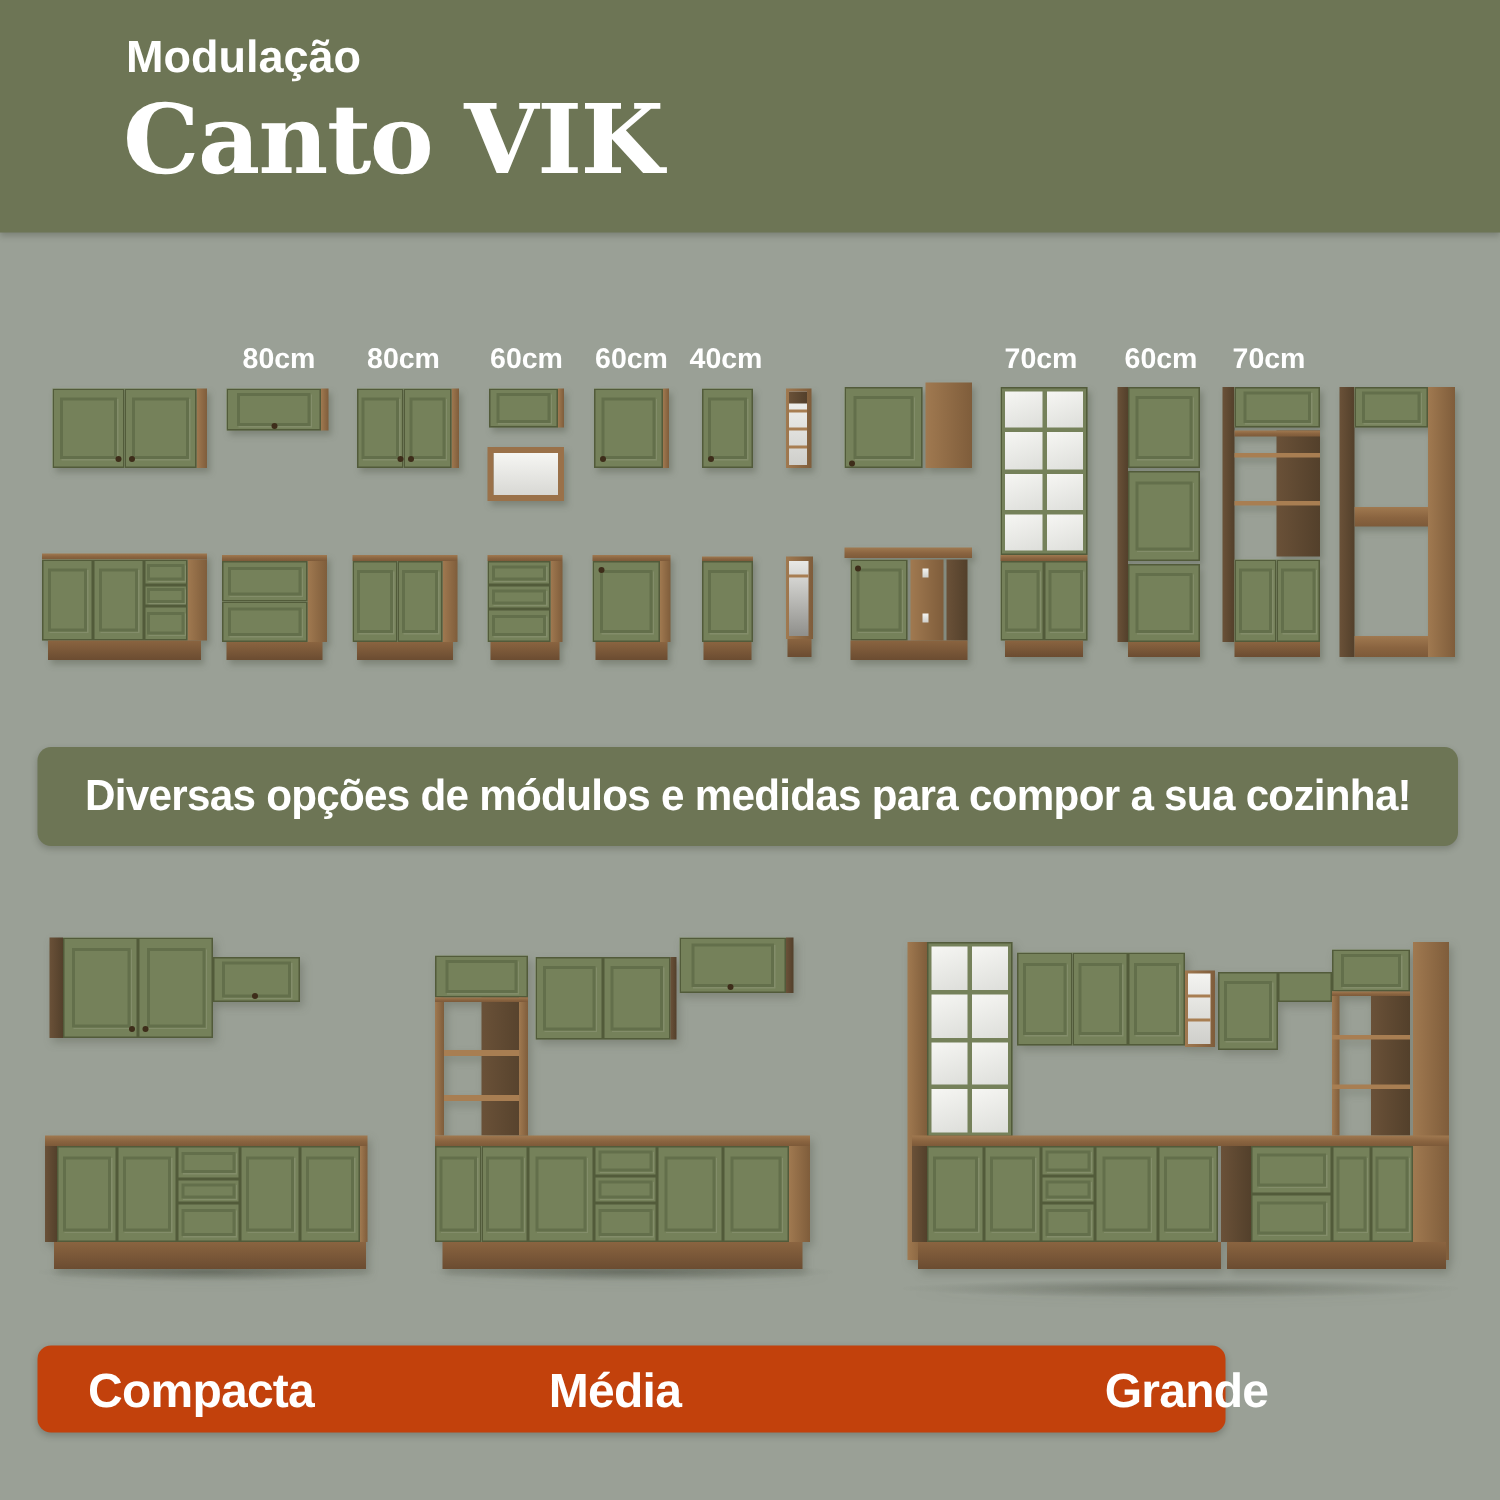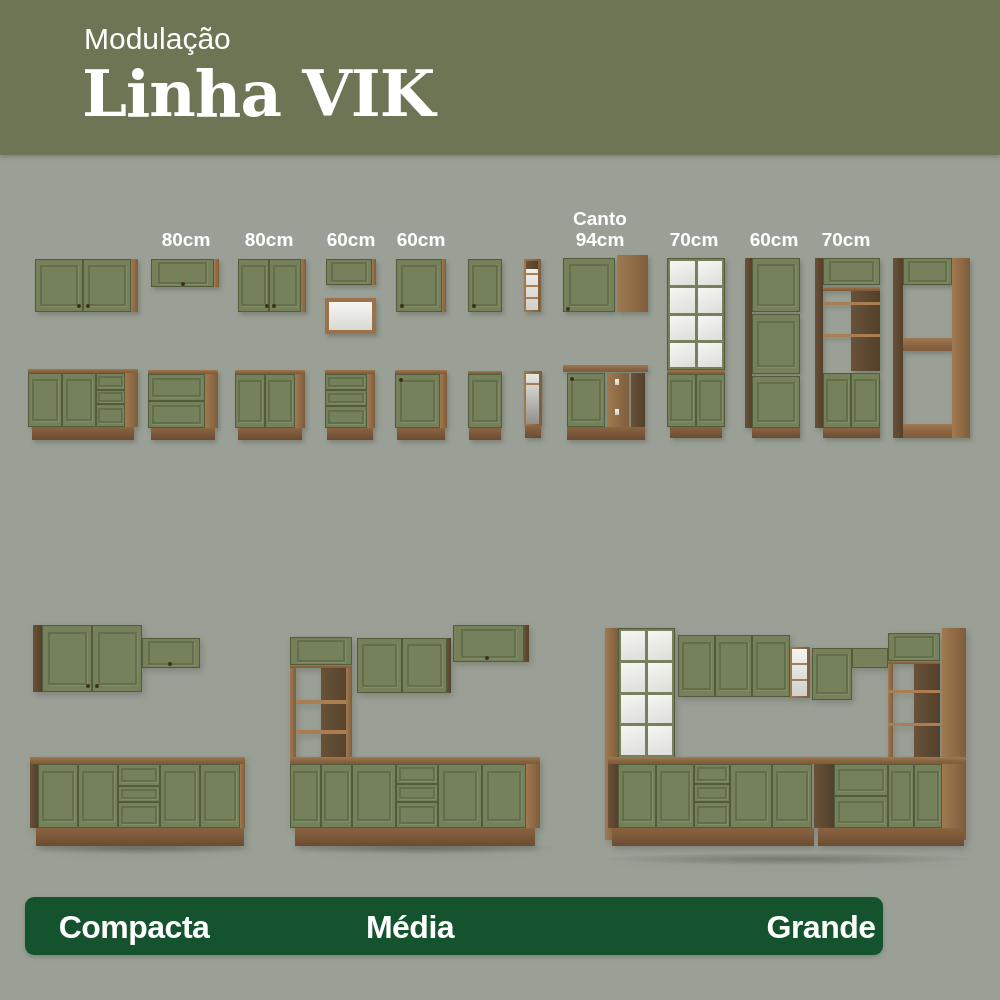--- a/index.html
+++ b/index.html
@@ -1,21 +1,21 @@
 <!DOCTYPE html>
 <html><head>
 <meta charset="utf-8">
 <style>
   html,body{margin:0;padding:0}
   .page{position:relative;width:1000px;height:1000px;overflow:hidden;
         background:#9AA096;font-family:"Liberation Sans",sans-serif}
   
   .hdr{position:absolute;left:0;top:0;width:1000px;height:155px;background:#6D7555;
        box-shadow:0 2px 4px rgba(40,45,30,.25)}
-  .kicker{position:absolute;left:84px;top:22px;color:#fff;font-size:30px;font-weight:400;letter-spacing:0}
+  .kicker{position:absolute;left:84px;top:22px;color:#fff;font-size:30px;font-weight:700;letter-spacing:0}
   .title{position:absolute;left:82px;top:56px;color:#fff;font-size:64px;font-weight:700;
          font-family:"DejaVu Serif",serif;letter-spacing:-1px}
   
   .mod-label{position:absolute;top:202px;height:48px;width:84px;display:flex;flex-direction:column;
              justify-content:flex-end;align-items:center;color:#fff;font-weight:700;font-size:19px;line-height:21px;text-align:center}
   
   .mod{position:absolute;filter:drop-shadow(2px 3px 2px rgba(60,66,50,.30))}
   .grn{position:absolute;background:#75815A;box-shadow:inset 0 0 0 1px rgba(52,61,33,.55)}
   .grn::before{content:"";position:absolute;left:11%;right:11%;top:11%;bottom:11%;
                border:2px solid rgba(30,38,15,.20);box-shadow:1px 1px 0 rgba(255,255,255,.10)}
@@ -32,54 +32,54 @@
   .gray{position:absolute;background:linear-gradient(180deg,#E8E8E5,#8F8F8B)}
   .knob{position:absolute;width:4px;height:4px;border-radius:50%;background:#3E2D1A}
   .glassgrid{position:absolute;display:grid;grid-template-columns:1fr 1fr;gap:3px;padding:3px;
              box-sizing:border-box;background:#75815A;box-shadow:inset 0 0 0 1px rgba(52,61,33,.55)}
   .glassgrid i{display:block;background:linear-gradient(160deg,#F6F6F3,#DDDEDA)}
   .gshadow{position:absolute;background:radial-gradient(ellipse at center,rgba(55,60,48,.35),rgba(55,60,48,0) 72%)}
   
   .banner{position:absolute;left:25px;top:498px;width:947px;height:66px;background:#6D7555;border-radius:9px;
           display:flex;align-items:center;justify-content:center;box-shadow:0 2px 4px rgba(40,45,30,.25)}
   .banner span{color:#fff;font-size:29px;font-weight:700;letter-spacing:-.5px;transform:scaleX(.97);white-space:nowrap}
-  .footbar{position:absolute;left:25px;top:897px;width:858px;height:58px;background:#14532d;border-radius:9px;
+  .footbar{position:absolute;left:25px;top:897px;width:792px;height:58px;background:#c2410c;border-radius:9px;
            box-shadow:0 2px 4px rgba(40,45,30,.25)}
   .footlbl{position:absolute;top:12px;transform:translateX(-50%);color:#fff;font-size:32px;font-weight:700;letter-spacing:-.5px}
   .kit{position:absolute;filter:drop-shadow(2px 3px 3px rgba(60,66,50,.28))}
 </style>
 </head>
 <body>
 
 <div class="page">
 
   <div class="hdr">
     <div class="kicker">Modulação</div>
-    <div class="title">Linha VIK</div>
+    <div class="title">Canto VIK</div>
   </div>
 
   <div class="mod-label" style="left:144px">
       <span></span>
       <span>80cm</span>
     </div>
   <div class="mod-label" style="left:227px">
       <span></span>
       <span>80cm</span>
     </div>
   <div class="mod-label" style="left:309px">
       <span></span>
       <span>60cm</span>
     </div>
   <div class="mod-label" style="left:379px">
       <span></span>
       <span>60cm</span>
     </div>
-  <div class="mod-label" style="left:558px">
-      <span>Canto</span>
-      <span>94cm</span>
+  <div class="mod-label" style="left:442px">
+      <span></span>
+      <span>40cm</span>
     </div>
   <div class="mod-label" style="left:652px">
       <span></span>
       <span>70cm</span>
     </div>
   <div class="mod-label" style="left:732px">
       <span></span>
       <span>60cm</span>
     </div>
   <div class="mod-label" style="left:804px">
@@ -230,20 +230,23 @@
     <div class="wd" style="left:0;top:0;width:85px;height:7px"></div>
     <div class="grn" style="left:4px;top:8px;width:38px;height:54px"></div>
     <div class="knob" style="left:7px;top:12px"></div>
     <div class="wdv" style="left:44px;top:8px;width:22px;height:54px"></div>
     <div class="white" style="left:52px;top:14px;width:4px;height:6px"></div>
     <div class="white" style="left:52px;top:44px;width:4px;height:6px"></div>
     <div class="wdd" style="left:68px;top:8px;width:14px;height:54px"></div>
     <div class="plinth" style="left:4px;top:62px;width:78px;height:13px"></div>
   </div>
 
+  <div class="banner">
+    <span>Diversas opções de módulos e medidas para compor a sua cozinha!</span>
+  </div>
 
   <div class="kit" style="left:20px;top:610px;width:230px;height:250px">
     <div class="wdd" style="left:13px;top:15px;width:9px;height:67px"></div>
     <div class="grn" style="left:22px;top:15px;width:50px;height:67px"></div>
     <div class="grn" style="left:72px;top:15px;width:50px;height:67px"></div>
     <div class="knob" style="left:66px;top:74px"></div>
     <div class="knob" style="left:75px;top:74px"></div>
     <div class="grn" style="left:122px;top:28px;width:58px;height:30px"></div>
     <div class="knob" style="left:148px;top:52px"></div>
     <div class="gshadow" style="left:6px;top:232px;width:224px;height:12px"></div>
@@ -332,16 +335,16 @@
     <div class="grn dr" style="left:236px;top:149px;width:54px;height:32px"></div>
     <div class="grn dr" style="left:236px;top:181px;width:54px;height:32px"></div>
     <div class="grn" style="left:290px;top:149px;width:26px;height:64px"></div>
     <div class="grn" style="left:316px;top:149px;width:28px;height:64px"></div>
     <div class="plinth" style="left:220px;top:213px;width:146px;height:18px"></div>
   </div>
 
   <div class="footbar">
     <span class="footlbl" style="left:109px">Compacta</span>
     <span class="footlbl" style="left:385px">Média</span>
-    <span class="footlbl" style="left:796px">Grande</span>
+    <span class="footlbl" style="left:766px">Grande</span>
   </div>
 
 </div>
 
 </body></html>

